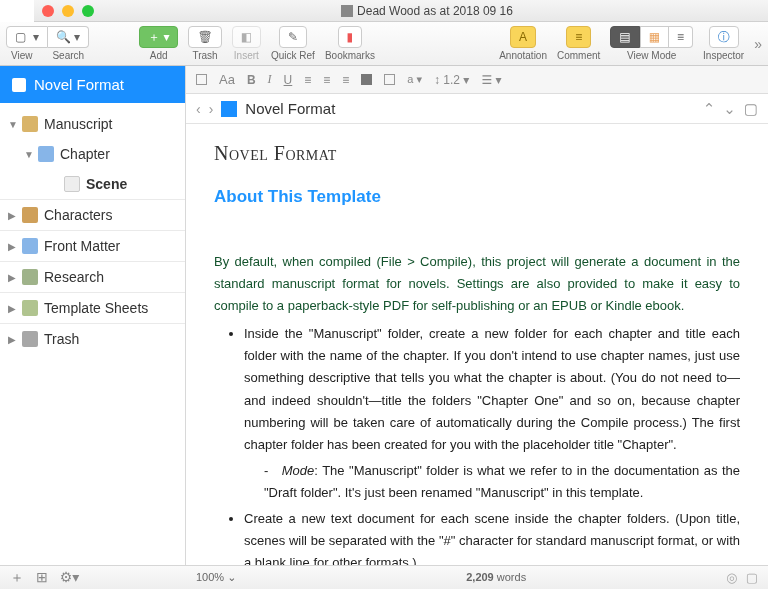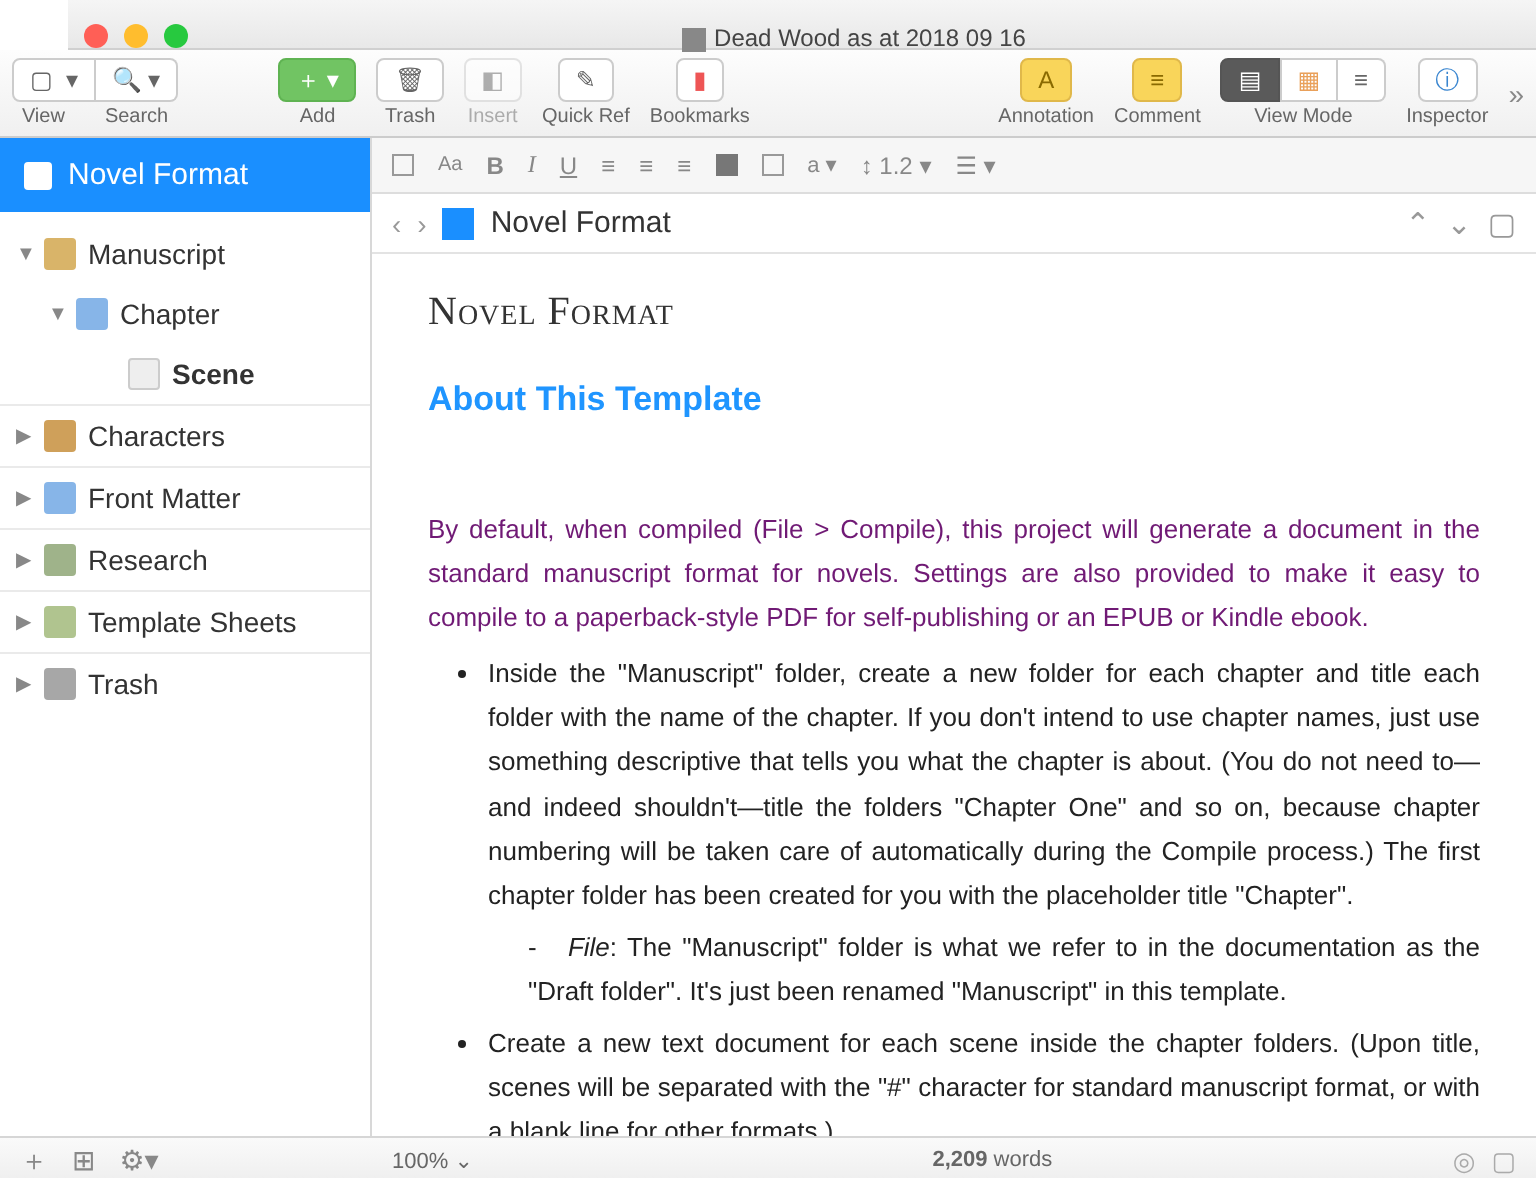--- a/index.html
+++ b/index.html
@@ -1,18 +1,18 @@
 <!DOCTYPE html>
 <html><head>
 <meta charset="utf-8">
 <style>
 * { margin: 0; padding: 0; box-sizing: border-box; font-family: -apple-system, "Helvetica Neue", Arial, sans-serif; }
 body { width: 768px; height: 589px; overflow: hidden; background: #fff; font-size: 13px; color: #333; }
 
-.title-bar { height: 22px; background: linear-gradient(#f5f5f5,#e8e8e8); display: flex; padding: 12px 8px; border-bottom: 1px solid #d0d0d0; margin-left: 34px; }
+.title-bar { height: 22px; background: linear-gradient(#f5f5f5,#e8e8e8); display: flex; align-items: center; padding: 0 8px; border-bottom: 1px solid #d0d0d0; margin-left: 34px; }
 .traffic { display: flex; gap: 8px; }
 .dot { width: 12px; height: 12px; border-radius: 50%; }
 .dot.red { background: #ff5f56; } .dot.yellow { background: #ffbd2e; } .dot.green { background: #27c93f; }
 .title-text { flex: 1; text-align: center; font-size: 12px; color: #444; }
 .title-ic { width: 12px; height: 12px; display: inline-block; background: #888; vertical-align: middle; margin-right: 4px; }
 
 .toolbar { height: 44px; background: linear-gradient(#fdfdfd,#f0f0f0); border-bottom: 1px solid #ccc; display: flex; align-items: center; padding: 2px 6px; gap: 10px; }
 .tb-group { display: flex; flex-direction: column; align-items: center; font-size: 10px; color: #666; gap: 2px; }
 .tb-btn { background: #fff; border: 1px solid #ccc; border-radius: 4px; height: 22px; display: flex; align-items: center; justify-content: center; padding: 0 8px; gap: 4px; font-size: 12px; color: #666; }
 .tb-btn.dark { background: #5a5a5a; border-color: #555; }
@@ -41,21 +41,21 @@
 .fmt-bar { height: 28px; background: #f6f6f6; border-bottom: 1px solid #ddd; display: flex; align-items: center; gap: 12px; padding: 0 10px; font-size: 12px; color: #888; }
 .sq { display:inline-block; width:11px; height:11px; border:1px solid #999; }
 .sq.f { background:#777; border-color:#777; }
 .crumb { height: 30px; border-bottom: 1px solid #e3e3e3; display: flex; align-items: center; padding: 0 10px; gap: 8px; font-size: 15px; font-weight: 500; color: #333; }
 .crumb-nav { color: #999; font-size: 14px; cursor: pointer; }
 .crumb-ic { width: 16px; height: 16px; background: #1a8fff; }
 .crumb-r { margin-left: auto; display: flex; gap: 8px; color: #999; }
 .content { flex: 1; overflow: auto; padding: 18px 28px; }
 .h1 { font-family: Georgia, serif; font-size: 20px; font-variant: small-caps; letter-spacing: 0.5px; margin-bottom: 22px; }
 .h2 { color: #1f95ff; font-size: 17px; font-weight: 600; margin: 18px 0 6px; }
-.para { font-size: 13px; line-height: 1.7; text-align: justify; color: #701a75; margin-bottom: 6px; margin-top: 44px; }
+.para { font-size: 13px; line-height: 1.7; text-align: justify; color: #14532d; margin-bottom: 6px; margin-top: 44px; }
 .ulist { list-style: disc; padding-left: 30px; }
 .ulist li { font-size: 13px; line-height: 1.7; text-align: justify; color: #222; margin-bottom: 4px; }
 .sub-note { padding-left: 20px; font-size: 13px; line-height: 1.7; margin: 4px 0; }
 
 .status { height: 24px; background: linear-gradient(#fafafa,#eee); border-top: 1px solid #d6d6d6; display: flex; align-items: center; padding: 0 10px; font-size: 11px; color: #666; }
 .status .left-tools { width: 186px; display:flex; gap:12px; font-size:14px; color:#888; }
 .status .mid { flex:1; display:flex; }
 .status .zoom { width:70px; }
 .status .wc { flex:1; text-align:center; }
 .status .rt { display:flex; gap:8px; color:#aaa; font-size:13px; }
@@ -192,21 +192,21 @@
           <span class="tri">▶</span>
           <span class="bic trash"></span>
           <span>Trash</span>
         </div>
     </div>
   </div>
 
   <div class="editor">
     <div class="fmt-bar">
       <span class="sq"></span>
-      <span style="font-size:10px">Aa</span>
+      <span style="font-size:13px">Aa</span>
       <span style="font-weight:bold">B</span>
       <span style="font-style:italic;font-family:serif">I</span>
       <span style="text-decoration:underline">U</span>
       <span>≡</span>
       <span>≡</span>
       <span>≡</span>
       <span class="sq f"></span>
       <span class="sq"></span>
       <span style="font-size:11px">a ▾</span>
       <span>↕ <span>1.2</span> ▾</span>
@@ -223,21 +223,21 @@
         <span>▢</span>
       </span>
     </div>
     <div class="content">
       <div class="h1">Novel Format</div>
       <div class="h2">About This Template</div>
       <p class="para">By default, when compiled (File &gt; Compile), this project will generate a document in the standard manuscript format for novels. Settings are also provided to make it easy to compile to a paperback-style PDF for self-publishing or an EPUB or Kindle ebook.</p>
       <ul class="ulist">
         <li>
           <span>Inside the "Manuscript" folder, create a new folder for each chapter and title each folder with the name of the chapter. If you don't intend to use chapter names, just use something descriptive that tells you what the chapter is about. (You do not need to—and indeed shouldn't—title the folders "Chapter One" and so on, because chapter numbering will be taken care of automatically during the Compile process.) The first chapter folder has been created for you with the placeholder title "Chapter".</span>
-          <div class="sub-note">- &nbsp;&nbsp;<i><span>File</span></i><span>: The "Manuscript" folder is what we refer to in the documentation as the "Draft folder". It's just been renamed "Manuscript" in this template.</span></div>
+          <div class="sub-note">- &nbsp;&nbsp;<i><span>Mode</span></i><span>: The "Manuscript" folder is what we refer to in the documentation as the "Draft folder". It's just been renamed "Manuscript" in this template.</span></div>
         </li>
         <li>Create a new text document for each scene inside the chapter folders. (Upon title, scenes will be separated with the "#" character for standard manuscript format, or with a blank line for other formats.)</li>
 
       </ul>
     </div>
   </div>
 </div>
 
 <div class="status">
   <div class="left-tools">

